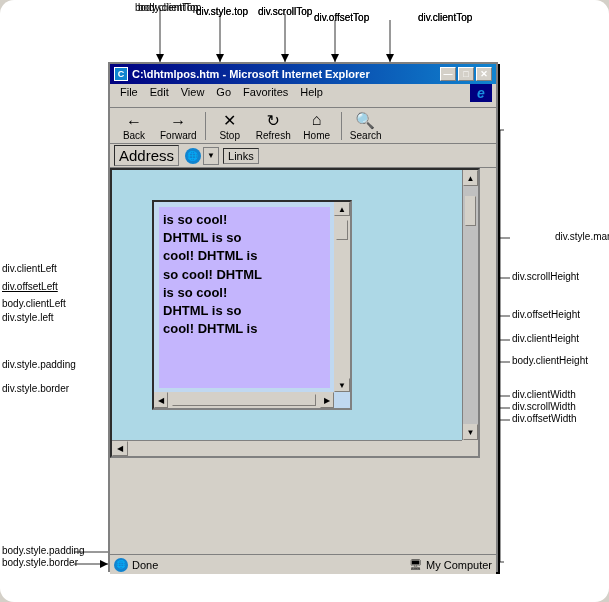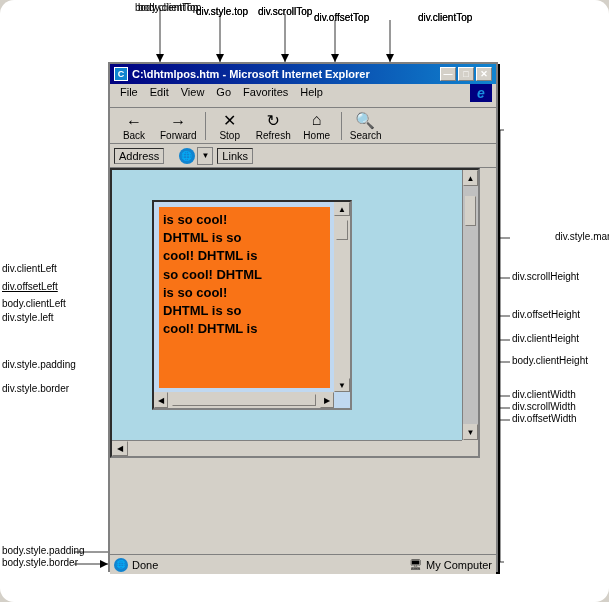--- a/index.html
+++ b/index.html
@@ -149,22 +149,22 @@
       height: 24px;
       padding: 2px 4px;
       border-bottom: 1px solid #808080;
       font-size: 11px;
     }
 
     .ie-addressbar-label {
       background: #d4d0c8;
       border: 1px inset #808080;
       padding: 1px 4px;
-      margin-right: 13px;
-      font-size: 11px;
+      margin-right: 4px;
+      font-size: 15px;
     }
 
     .ie-addressbar-input {
       flex: 1;
       height: 18px;
       border: 1px inset #808080;
       background: white;
       font-size: 11px;
       padding: 0 2px;
       display: flex;
@@ -300,21 +300,21 @@
       background: #c0d8f0;
     }
 
     .div-scroll-inner {
       position: absolute;
       top: 5px;
       left: 5px;
       right: 20px;
       bottom: 20px;
       overflow: hidden;
-      background: #f97316;
+      background: #c4b5fd;
     }
 
     .div-text-content {
       font-size: 13px;
       font-weight: bold;
       line-height: 1.4;
       color: #000;
       padding: 4px;
     }
 

